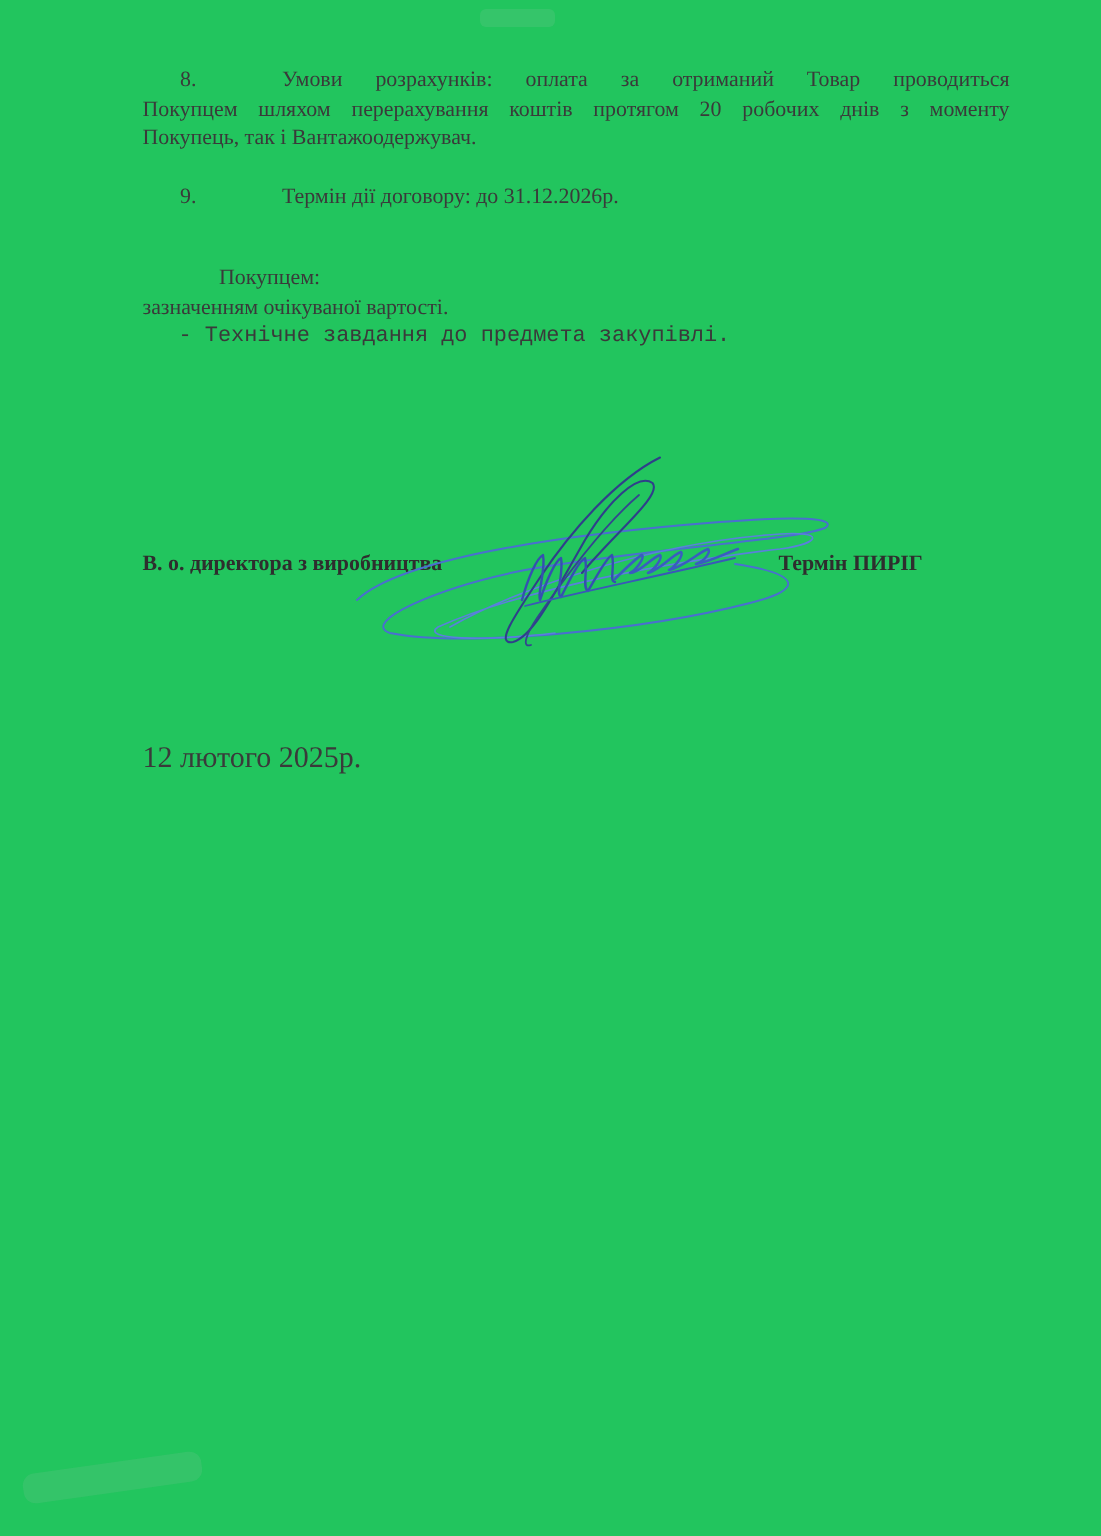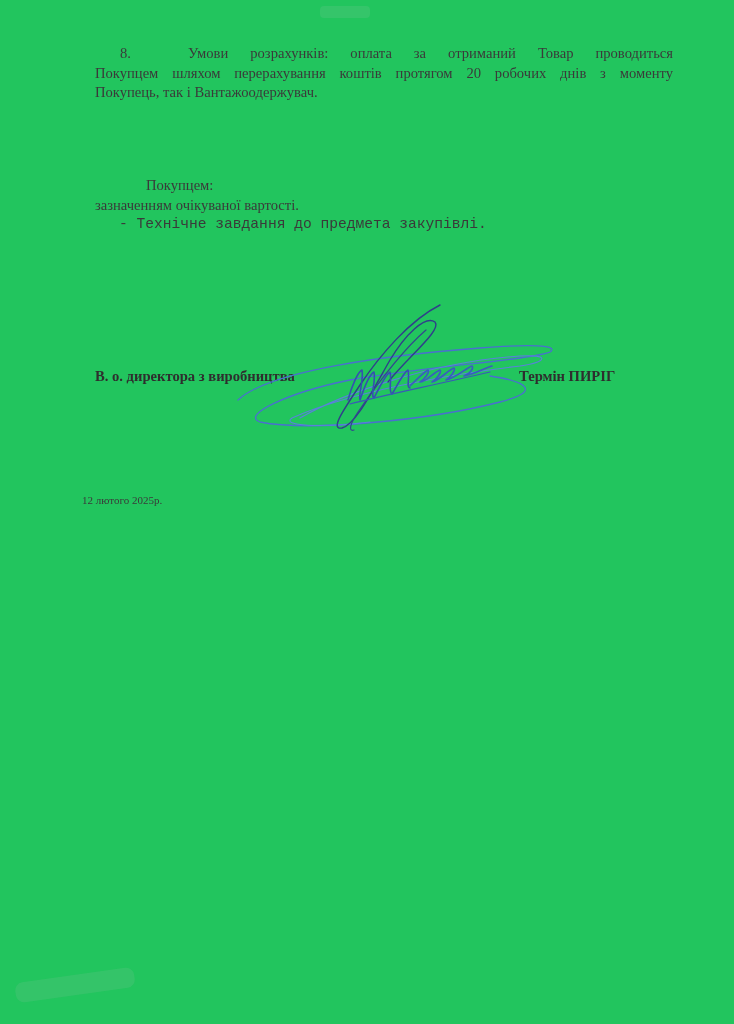--- a/index.html
+++ b/index.html
@@ -68,40 +68,43 @@
     }
     .signature {
       position: absolute;
       left: 230px;
       top: 300px;
       width: 340px;
       height: 140px;
     }
     .date {
       position: absolute;
-      left: 82px;
+      left: 95px;
       top: 494px;
-      font-size: 11px;
+      font-size: 20px;
     }
     .stamp-mark {
       position: absolute;
       opacity: 0.12;
     }
   </style>
 </head>
 <body>
 
 <div class="page">
 
   <div class="text-block" style="top:44px;">
     <span class="jline"><span class="indent-num">8.</span><span>Умови розрахунків: оплата  за отриманий  Товар проводиться</span></span>
     <span class="jline">Покупцем шляхом перерахування коштів протягом 20 робочих днів з моменту</span>
     <span class="line">Покупець, так і Вантажоодержувач.</span>
   </div>
 
+  <div class="text-block" style="top:122px;">
+    <span class="line"><span class="indent-num">9.</span><span>Термін дії договору:  до 31.12.2026р.</span></span>
+  </div>
 
   <div class="text-block" style="top:176px;">
     <span class="line" style="padding-left:51px;">Покупцем:</span>
     <span class="line">зазначенням очікуваної вартості.</span>
     <span class="line" style="padding-left:24px;font-family:Liberation Mono, monospace;">- Технічне завдання до предмета закупівлі.</span>
   </div>
 
   <div class="sig-row">
     <span class="sig-title bold">В. о. директора з виробництва</span>
     <span class="sig-name bold">Термін ПИРІГ</span>

